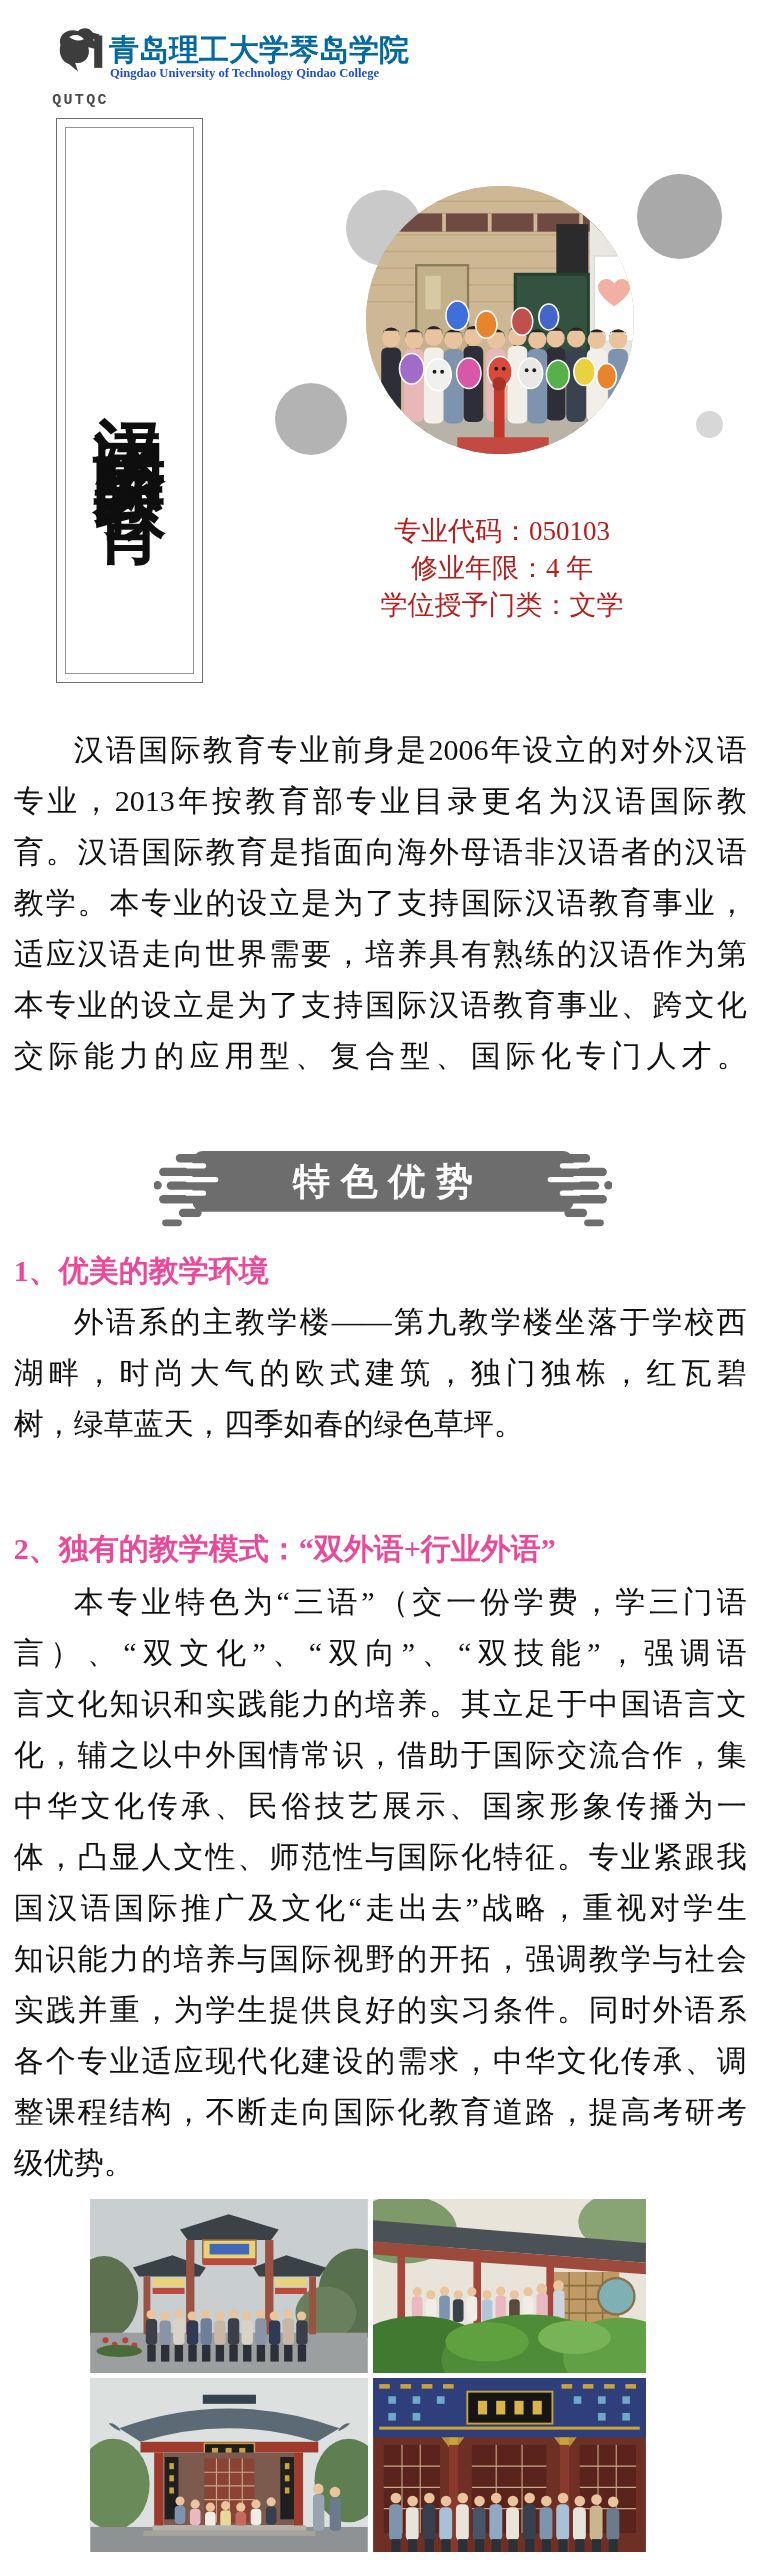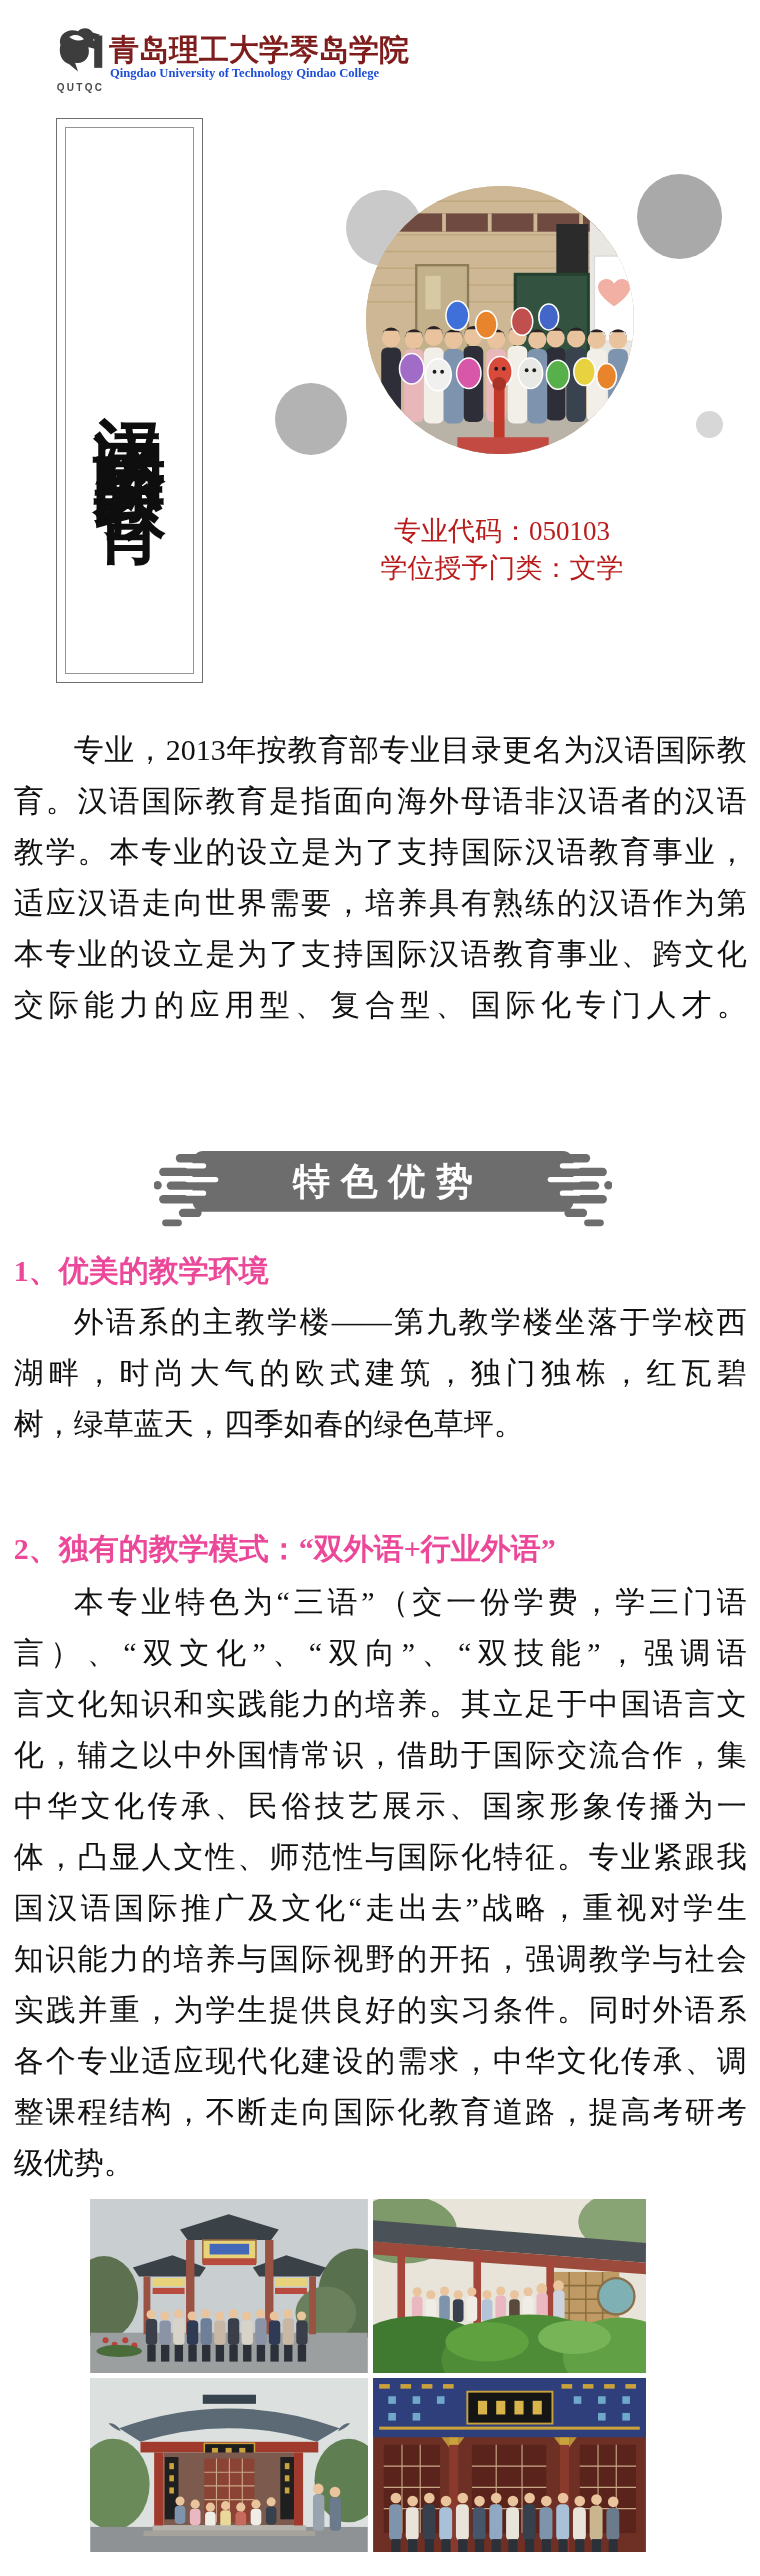--- a/index.html
+++ b/index.html
@@ -2,25 +2,25 @@
 <html style="font-size:12px"><head>
 <meta charset="utf-8">
 <style>
   html,body{margin:0;padding:0;background:#ffffff;}
   #page{position:relative;width:761px;height:2576px;background:#ffffff;overflow:hidden;
         font-family:"Liberation Serif","DejaVu Serif",serif;color:#141414;}
   .abs{position:absolute;}
 
   
   .logo-icon{left:56px;top:26px;width:47px;height:47px;}
-  .logo-acronym{left:50px;top:82px;width:61px;text-align:center;
-    font-family:Liberation Sans, sans-serif;
-    font-size:10px;font-weight:bold;letter-spacing:2.3px;color:#4a4a4a;}
+  .logo-acronym{left:50px;top:92px;width:61px;text-align:center;
+    font-family:Liberation Mono, monospace;
+    font-size:15px;font-weight:bold;letter-spacing:2.3px;color:#4a4a4a;}
   .univ-cn{left:109px;top:30px;width:320px;font-weight:bold;font-size:30px;
-    letter-spacing:0px;color:#7f1d1d;}
+    letter-spacing:0px;color:#0369a1;}
   .univ-en{left:110px;top:66px;width:320px;font-weight:bold;font-size:12.6px;color:#1d4ed8;}
 
   
   .v-box{left:56px;top:118px;width:145px;height:563px;border:1.9px solid #6e6e6e;background:#fff;}
   .v-box-inner{position:absolute;left:8.4px;top:8.4px;right:8.4px;bottom:8.4px;border:1.1px solid #949494;
     display:flex;align-items:center;justify-content:center;}
   .v-title{writing-mode:vertical-rl;text-orientation:upright;
     font-size:72px;font-weight:bold;letter-spacing:13.7px;color:#0e0e0e;line-height:1;}
 
   
@@ -183,24 +183,26 @@
           <circle cx="221" cy="242" r="2.5"></circle>
       </g>
       <rect x="168" y="264" width="14" height="88" fill="#c0392b"></rect>
       <circle cx="175" cy="260" r="9" fill="#a93226"></circle>
       <rect x="120" y="330" width="120" height="22" fill="#c34a42"></rect>
     </svg>
   </div>
 
   <div class="abs info">
       <div>专业代码：050103</div>
+      <div>修业年限：4 年</div>
       <div>学位授予门类：文学</div>
     </div>
 
   <div class="abs plines" style="top:724px;">
+      <div>汉语国际教育专业前身是2006年设立的对外汉语</div>
       <div>专业，2013年按教育部专业目录更名为汉语国际教</div>
       <div>育。汉语国际教育是指面向海外母语非汉语者的汉语</div>
       <div>教学。本专业的设立是为了支持国际汉语教育事业，</div>
       <div>适应汉语走向世界需要，培养具有熟练的汉语作为第</div>
       <div>本专业的设立是为了支持国际汉语教育事业、跨文化</div>
       <div>交际能力的应用型、复合型、国际化专门人才。</div>
     </div>
 
   <svg class="abs banner-svg" viewBox="0 0 602 112">
     <g fill="#6d6d6d">

